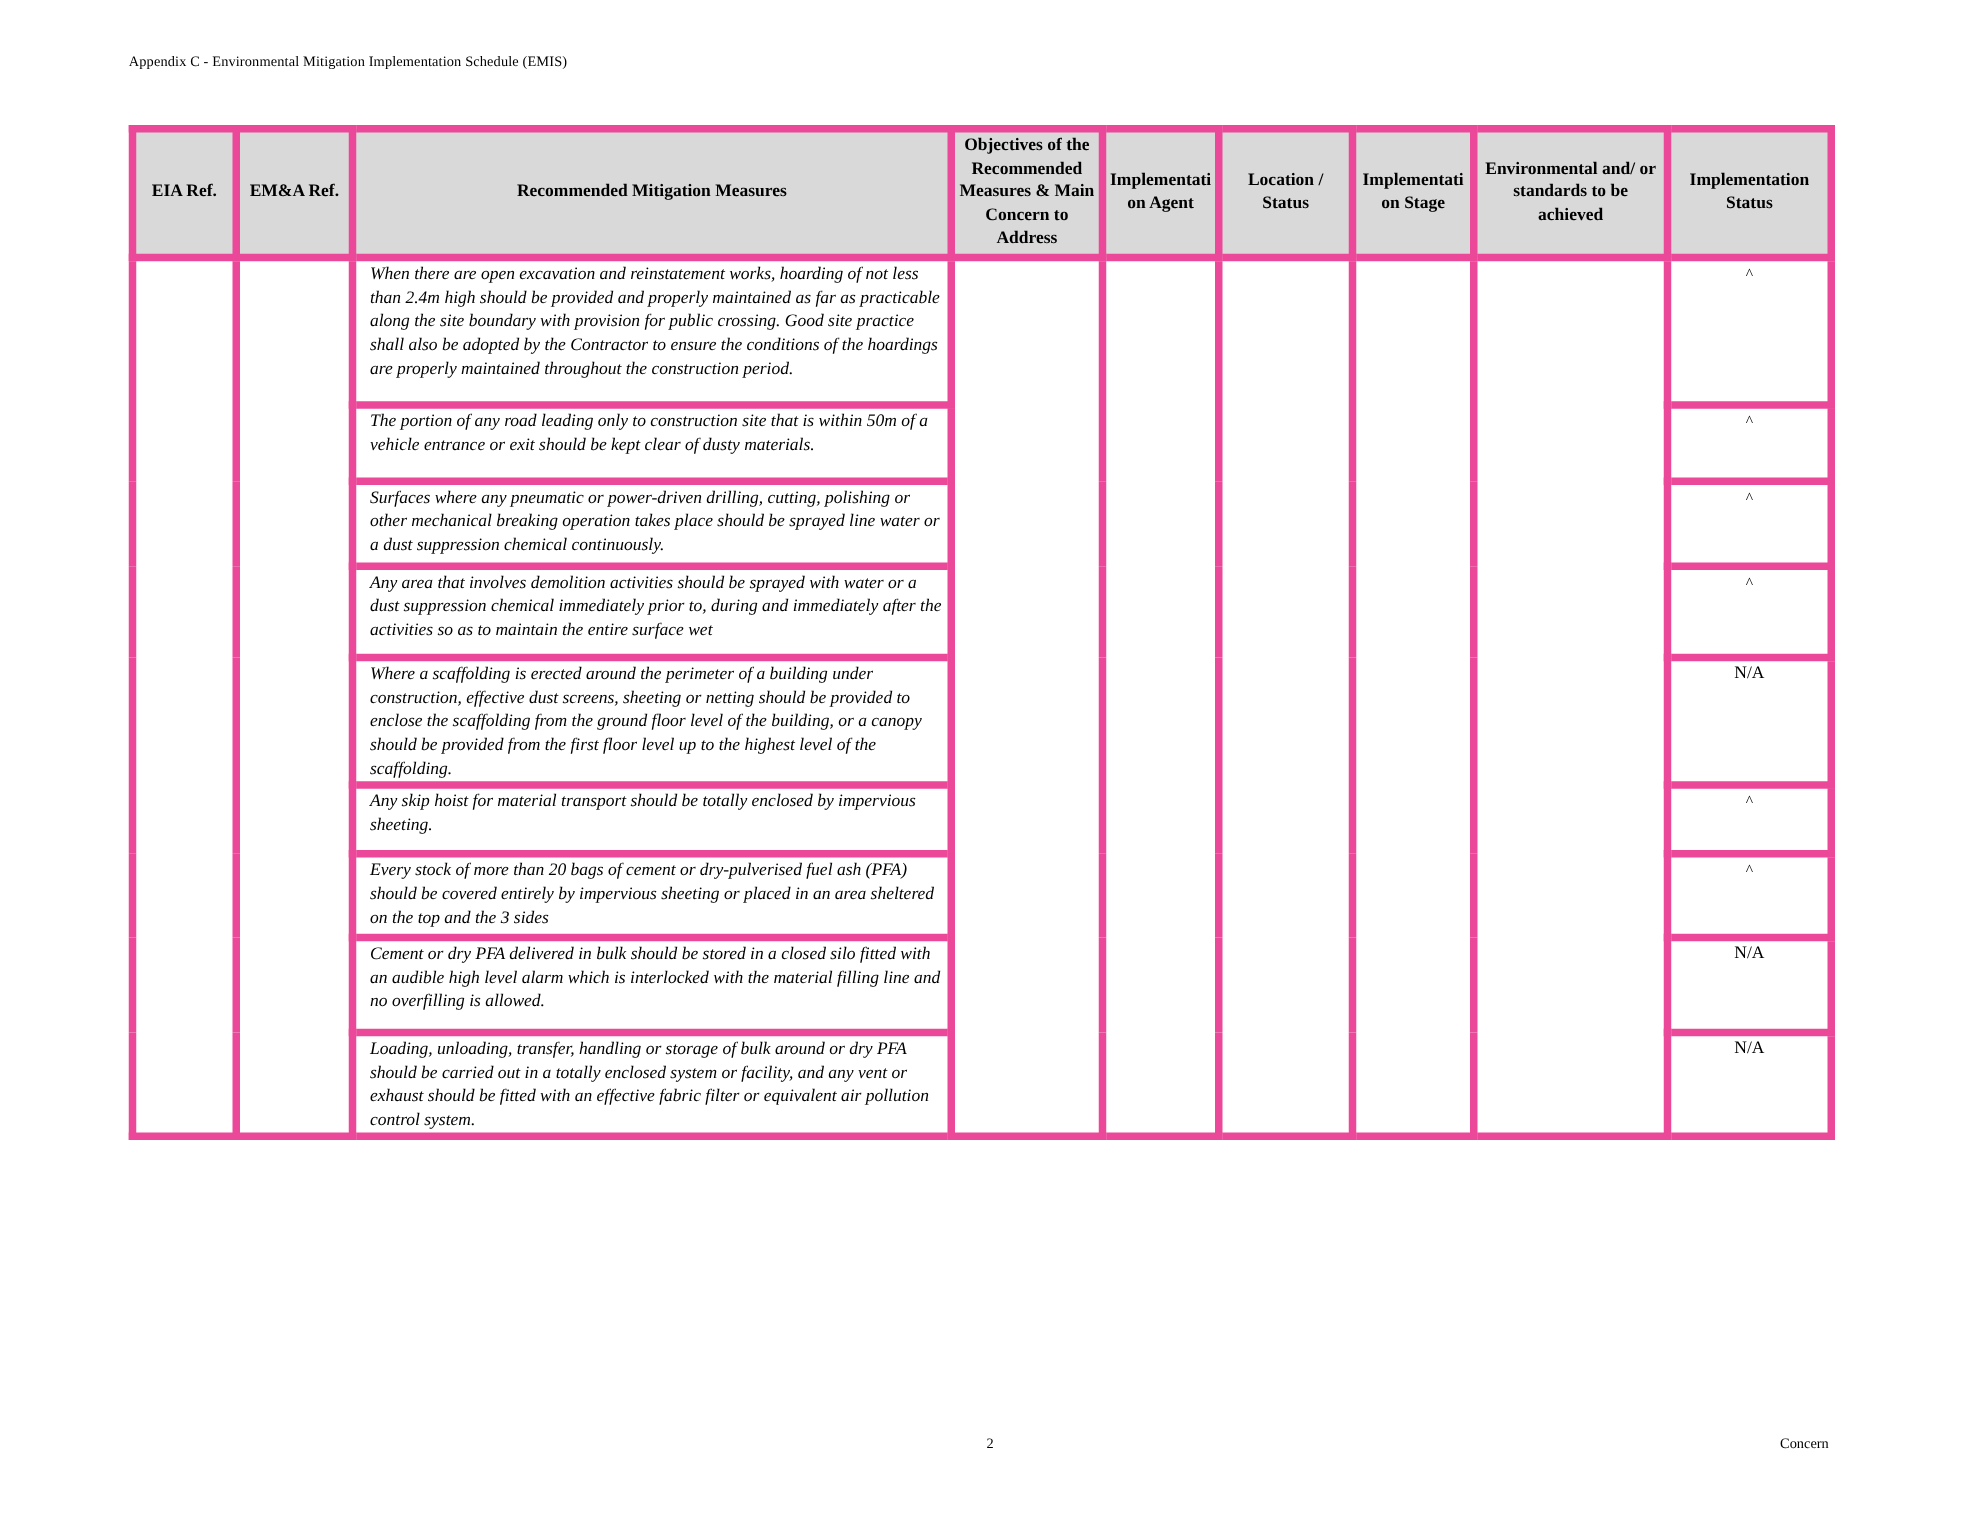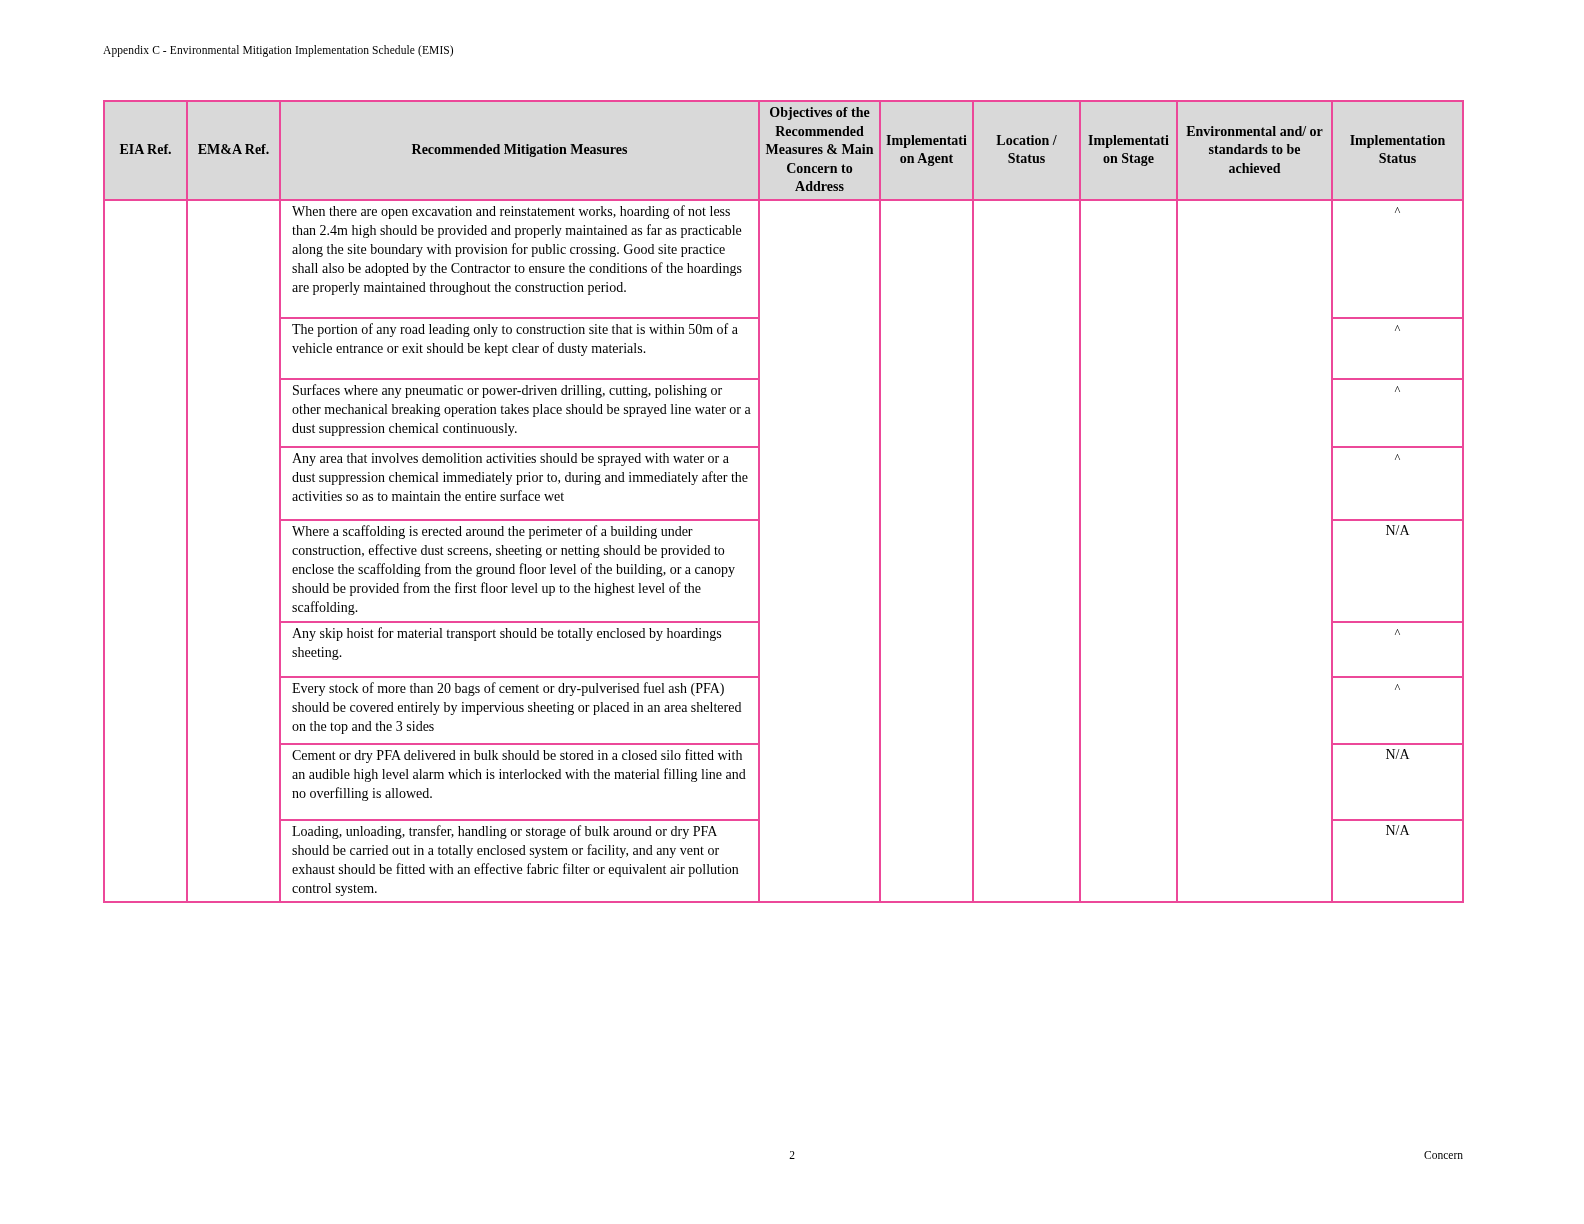--- a/index.html
+++ b/index.html
@@ -25,40 +25,41 @@
   table.emis {
     position: absolute;
     left: 103px;
     top: 100px;
     width: 1359px;
     border-collapse: collapse;
     table-layout: fixed;
   }
   table.emis th,
   table.emis td {
-    border: 2px solid #ec4899;
+    border: 6px solid #ec4899;
     box-sizing: border-box;
   }
   table.emis th {
     background: #d9d9d9;
     font-weight: bold;
     font-size: 14px;
     line-height: 18.5px;
     text-align: center;
     vertical-align: middle;
     white-space: pre-line;
     padding: 2px 3px;
   }
   tr.header-row { height: 98px; }
   td.measure-cell {
     font-size: 14px;
     line-height: 19px;
     text-align: left;
     vertical-align: top;
     padding: 1px 4px 0 11px;
+    font-style: italic;
   }
   td.status-cell {
     font-size: 14px;
     line-height: 18px;
     text-align: center;
     vertical-align: top;
     padding-top: 1px;
   }
   td.status-cell.caret {
     font-size: 12.5px;
@@ -155,21 +156,21 @@
     </tr>
     <tr class="r3">
       <td class="measure-cell">Any area that involves demolition activities should be sprayed with water or a dust suppression chemical immediately prior to, during and immediately after the activities so as to maintain the entire surface wet</td>
       <td class="status-cell caret">^</td>
     </tr>
     <tr class="r4">
       <td class="measure-cell">Where a scaffolding is erected around the perimeter of a building under construction, effective dust screens, sheeting or netting should be provided to enclose the scaffolding from the ground floor level of the building, or a canopy should be provided from the first floor level up to the highest level of the scaffolding.</td>
       <td class="status-cell">N/A</td>
     </tr>
     <tr class="r5">
-      <td class="measure-cell">Any skip hoist for material transport should be totally enclosed by hoardings sheeting.</td>
+      <td class="measure-cell">Any skip hoist for material transport should be totally enclosed by impervious sheeting.</td>
       <td class="status-cell caret">^</td>
     </tr>
     <tr class="r6">
       <td class="measure-cell">Every stock of more than 20 bags of cement or dry-pulverised fuel ash (PFA) should be covered entirely by impervious sheeting or placed in an area sheltered on the top and the 3 sides</td>
       <td class="status-cell caret">^</td>
     </tr>
     <tr class="r7">
       <td class="measure-cell">Cement or dry PFA delivered in bulk should be stored in a closed silo fitted with an audible high level alarm which is interlocked with the material filling line and no overfilling is allowed.</td>
       <td class="status-cell">N/A</td>
     </tr>

